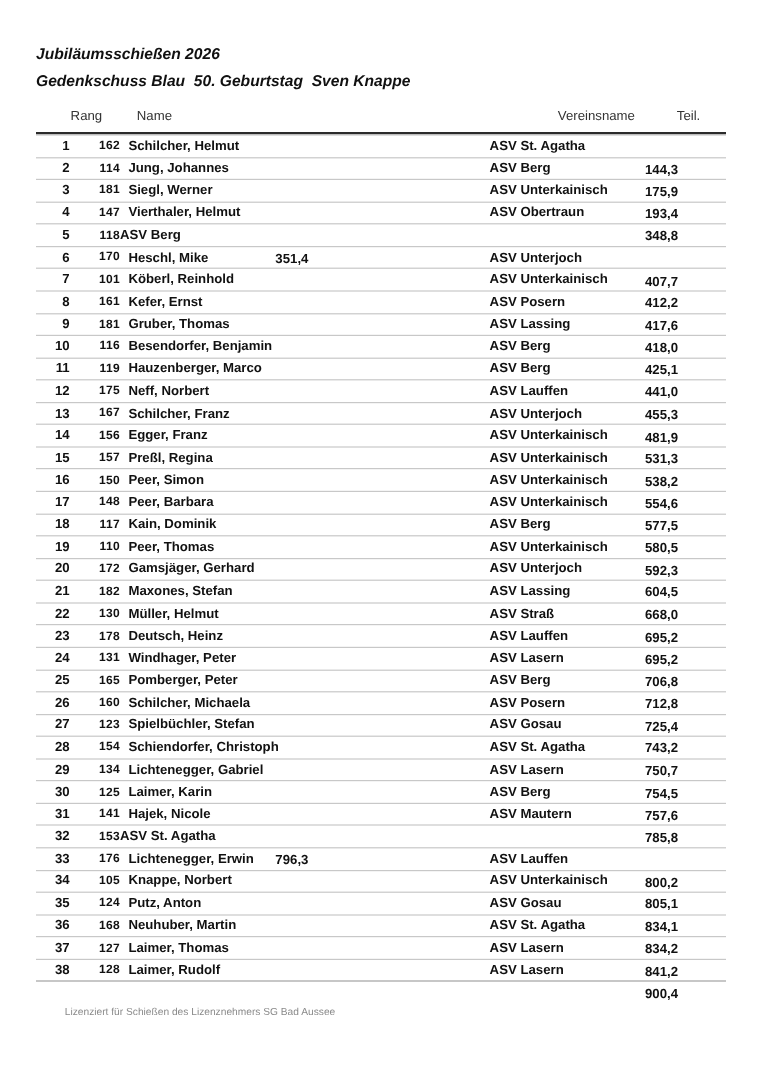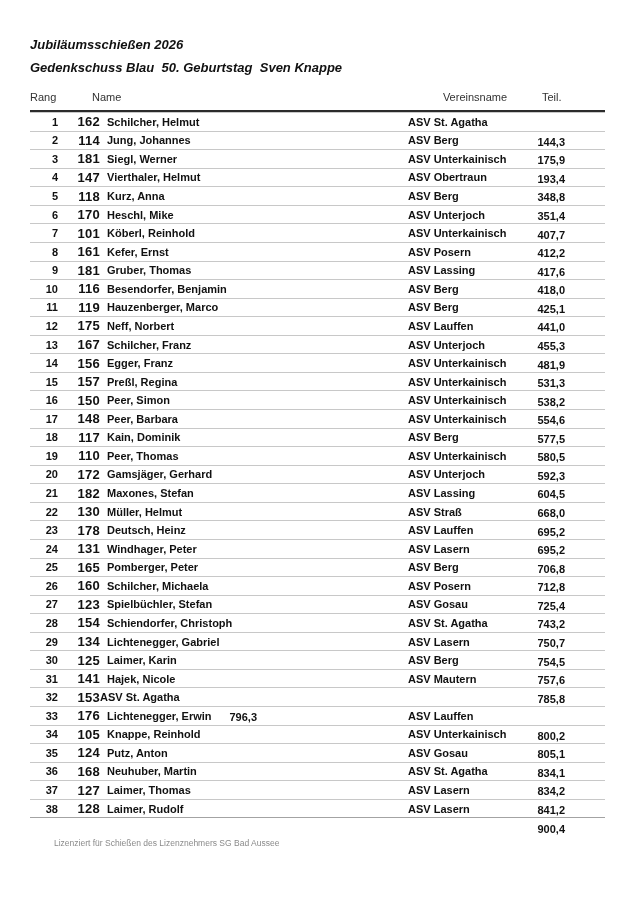--- a/index.html
+++ b/index.html
@@ -32,21 +32,21 @@
     display: flex;
     margin-top: 13px;
     padding-bottom: 7px;
     border-bottom: 2px solid #2b2b2b;
     font-size: 11px;
     line-height: 11px;
     color: #333333;
     width: 575px;
     box-sizing: border-box;
   }
-  .h-rank  { width: 62px;  text-align: left; }
+  .h-rank  { width: 84px;  text-align: center; }
   .h-name  { width: 316px; text-align: left; }
   .h-club  { width: 134px; text-align: center; }
   .h-score { width: 40px;  text-align: left; }
   
   .tbody {
     width: 575px;
     border-bottom: 1px solid #a3a3a3;
   }
   .row {
     display: flex;
@@ -59,21 +59,21 @@
   .c-rank {
     width: 28px;
     text-align: right;
     font-weight: bold;
     font-size: 11px;
   }
   .c-num {
     width: 42px;
     text-align: right;
     font-weight: bold;
-    font-size: 13px;
+    font-size: 10px;
     letter-spacing: 0.3px;
   }
   .c-name {
     width: 308px;
     box-sizing: border-box;
     padding-left: 7px;
     text-align: left;
     font-weight: bold;
     font-size: 11px;
     overflow: visible;
@@ -149,21 +149,20 @@
     <span class="c-num">147</span>
     <span class="c-name">Vierthaler, Helmut</span>
     <span class="c-club">ASV Obertraun</span>
     <span class="c-score">348,8</span>
     <span class="c-spacer"></span>
   </div>
 
   <div class="row">
     <span class="c-rank">5</span>
     <span class="c-num">118</span>
-    <span class="c-name">Kurz, Anna</span>
     <span class="c-club">ASV Berg</span>
     <span class="c-score">351,4</span>
     <span class="c-spacer"></span>
   </div>
 
   <div class="row">
     <span class="c-rank">6</span>
     <span class="c-num">170</span>
     <span class="c-name">Heschl, Mike</span>
     <span class="c-club">ASV Unterjoch</span>
@@ -409,21 +408,21 @@
     <span class="c-num">176</span>
     <span class="c-name">Lichtenegger, Erwin</span>
     <span class="c-club">ASV Lauffen</span>
     <span class="c-score">800,2</span>
     <span class="c-spacer"></span>
   </div>
 
   <div class="row">
     <span class="c-rank">34</span>
     <span class="c-num">105</span>
-    <span class="c-name">Knappe, Reinhold</span>
+    <span class="c-name">Knappe, Norbert</span>
     <span class="c-club">ASV Unterkainisch</span>
     <span class="c-score">805,1</span>
     <span class="c-spacer"></span>
   </div>
 
   <div class="row">
     <span class="c-rank">35</span>
     <span class="c-num">124</span>
     <span class="c-name">Putz, Anton</span>
     <span class="c-club">ASV Gosau</span>

